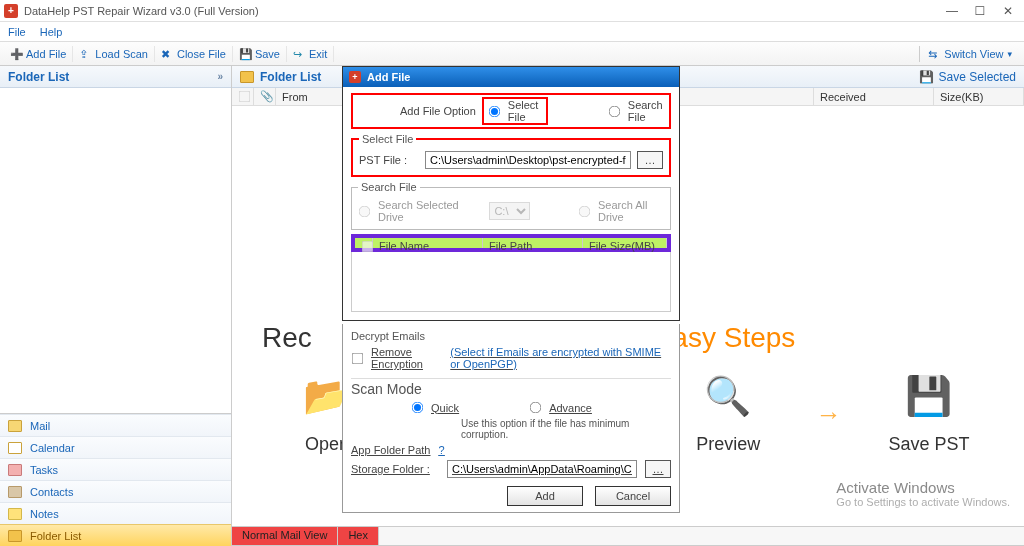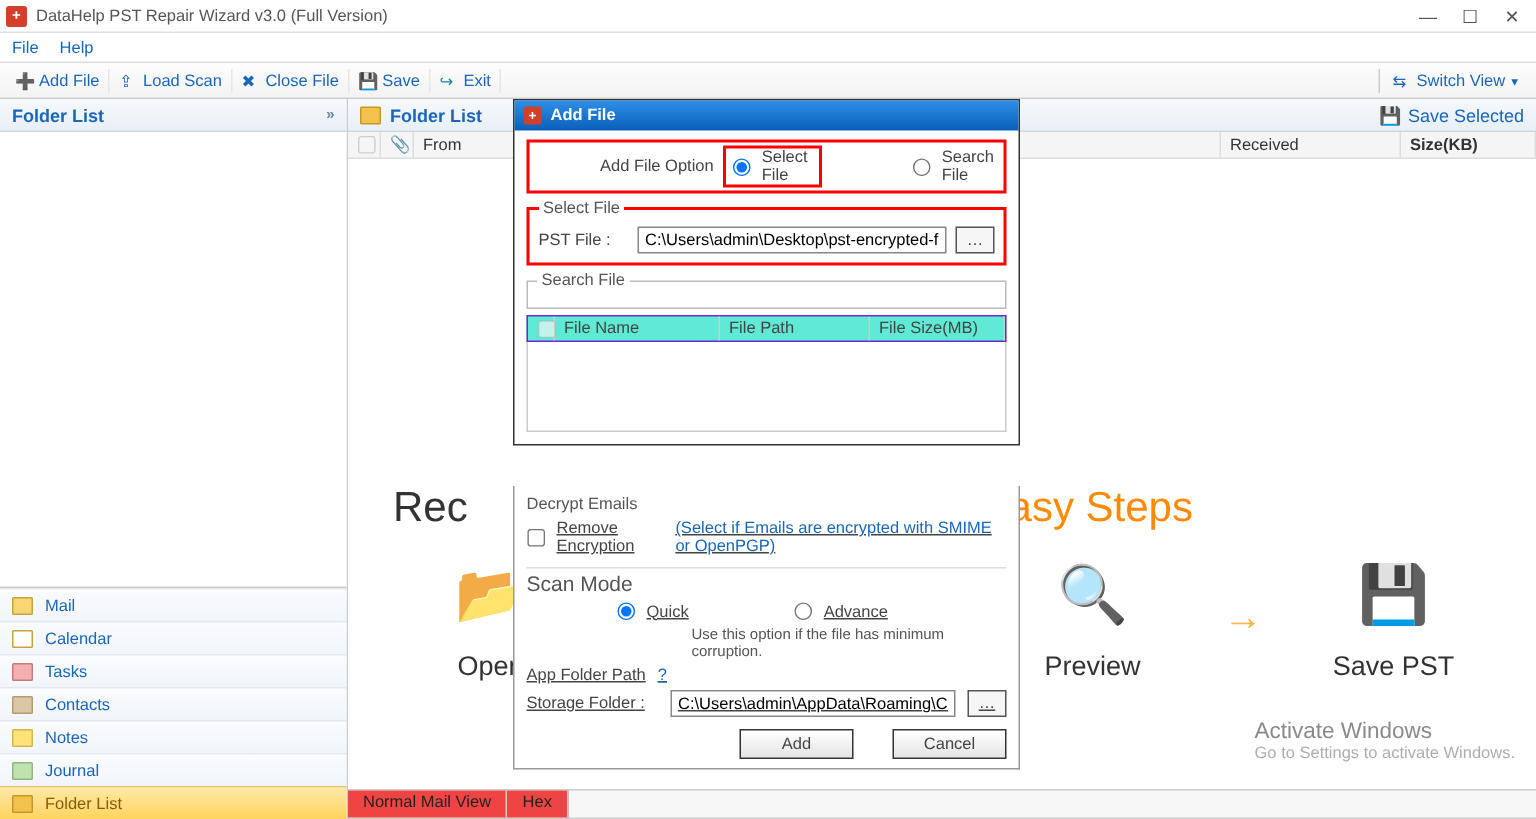--- a/index.html
+++ b/index.html
@@ -35,21 +35,21 @@
   .right .panelhead { justify-content:flex-start; }
   .right .panelhead .phicon { width:14px; height:12px; background:#f2c24b; border:1px solid #c8962a; margin-right:6px; border-radius:1px;}
   .right .panelhead .save { margin-left:auto; display:flex; align-items:center; gap:4px; color:#1a66b8; font-weight:400;}
   
   .gridhead { height:18px; background:#f5f5f5; border-bottom:1px solid #ddd; display:flex; font-size:11px; color:#333;}
   .gridhead .gc { border-right:1px solid #ddd; padding:2px 6px; display:flex; align-items:center; }
   .gc.chk { width:22px;}
   .gc.att { width:22px;}
   .gc.from { flex:1;}
   .gc.rec { width:120px;}
-  .gc.size { width:90px;font-weight:bold;}
+  .gc.size { width:90px;}
   .rightbody { flex:1; position:relative; background:#fff; overflow:hidden;}
   
   .tablist { height:20px; border-top:1px solid #ccc; border-bottom:1px solid #ccc; display:flex; background:#f7f7f7; font-size:11px;}
   .tablist .tab { padding:2px 10px; border-right:1px solid #ccc; background:#ef4444;}
   
   .marketing { position:absolute; left:0; right:0; bottom:0; height:210px; padding:6px 30px 0 30px; background:#fff;}
   .mtitle { font-size:28px; color:#333; font-weight:300; }
   .mtitle .org { color:#ff8a00;}
   .steps { display:flex; justify-content:space-between; align-items:center; margin-top:14px; padding:0 10px;}
   .step { display:flex; flex-direction:column; align-items:center; width:110px;}
@@ -69,30 +69,30 @@
   .radwrap { display:flex; align-items:center; gap:4px; }
   .radwrap.sel { border:2px solid red; padding:0 4px;}
   fieldset { border:1px solid #bbb; padding:6px; margin:4px 0; font-size:11px;}
   fieldset.hl { border:2px solid red;}
   fieldset legend { padding:0 3px; color:#555;}
   fieldset.disabled { color:#999;}
   .fsrow { display:flex; align-items:center; gap:6px; }
   .fsrow input[type=text] { flex:1; height:18px; border:1px solid #888; padding:0 4px; font-size:11px; background:#fff;}
   .fsrow input[type=text]:disabled { background:#f2f2f2; color:#999;}
   .browsebtn { width:26px; height:18px; border:1px solid #555; background:#f6f6f6; text-align:center; line-height:16px; cursor:default;}
-  .flisthead { height:18px; background:#5eead4; border:1px solid #6d28d9; display:flex; font-size:11px;}
+  .flisthead { height:18px; background:#bef264; border:4px solid #6d28d9; display:flex; font-size:11px;}
   .flisthead .fc { border-right:1px solid #ccc; padding:2px 6px;}
   .flistbody { height:60px; border:1px solid #ccc; border-top:none;}
   
   .ext { position:absolute; left:342px; top:324px; width:338px; background:#fff; border-left:1px solid #999; border-right:1px solid #999; border-bottom:1px solid #999; z-index:50; padding:6px 8px 6px 8px; font-size:11px; color:#444;}
   .ext .row { display:flex; align-items:center; gap:8px; margin:4px 0;text-decoration:underline;}
   .ext .hint { color:#1a66b8;}
   .ext .note { color:#555; font-size:10px; padding-left:110px;}
   .ext input[type=text] { flex:1; height:18px; border:1px solid #888; padding:0 4px; font-size:11px;}
-  .btnrow { display:flex; justify-content:flex-end; gap:26px; margin-top:8px;}
+  .btnrow { display:flex; justify-content:flex-end; gap:12px; margin-top:8px;}
   .btn { width:76px; height:20px; border:1px solid #333; background:linear-gradient(#fff,#e4e4e4); text-align:center; line-height:18px; font-size:11px;}
   input[type=radio], input[type=checkbox] { margin:0 3px 0 0; transform:scale(0.9);}
   select:disabled { background:#f0f0f0; color:#999;}
 </style>
 </head>
 <body>
 
 <div class="titlebar">
   <span class="appicon">+</span>
   <span class="title">DataHelp PST Repair Wizard v3.0 (Full Version)</span>
@@ -158,24 +158,20 @@
           <span class="nicon" style="background:#f3b0b0;border:1px solid #c97a7a"></span>
           <span>Tasks</span>
         </div>
       <div class="navitem">
           <span class="nicon" style="background:#d9c7a8;border:1px solid #b79a6a"></span>
           <span>Contacts</span>
         </div>
       <div class="navitem">
           <span class="nicon" style="background:#ffe27a;border:1px solid #d4b84a"></span>
           <span>Notes</span>
-        </div>
-      <div class="navitem">
-          <span class="nicon" style="background:#bfe3ae;border:1px solid #8fb77d"></span>
-          <span>Journal</span>
         </div>
       <div class="navitem active">
           <span class="nicon" style="background:#f2c24b;border:1px solid #c8962a"></span>
           <span>Folder List</span>
         </div>
     </div>
   </div>
 
   <div class="right">
     <div class="panelhead">
@@ -261,20 +257,31 @@
     <fieldset class="hl">
       <legend>Select File</legend>
       <div class="fsrow">
         <span style="width:60px">PST File :</span>
         <input type="text" value="C:\Users\admin\Desktop\pst-encrypted-file\sample-PST" style="">
         <div class="browsebtn">…</div>
       </div>
     </fieldset>
     <fieldset class="disabled">
       <legend>Search File</legend>
+      <div class="fsrow" style="gap:18px">
+        <label class="radwrap" style="color:#999">
+            <input type="radio" disabled="" style="">
+            <span>Search Selected Drive</span>
+          </label>
+        <select disabled="" style="width:46px;height:18px;font-size:11px"><option>C:\</option></select>
+        <label class="radwrap" style="color:#999;margin-left:30px">
+            <input type="radio" disabled="" style="">
+            <span>Search All Drive</span>
+          </label>
+      </div>
     </fieldset>
     <div class="flisthead">
       <div class="fc" style="width:18px"><input type="checkbox" disabled="" style=""></div>
       <div class="fc" style="width:110px">File Name</div>
       <div class="fc" style="width:100px">File Path</div>
       <div class="fc" style="flex:1">File Size(MB)</div>
     </div>
     <div class="flistbody"></div>
   </div>
 </div>

